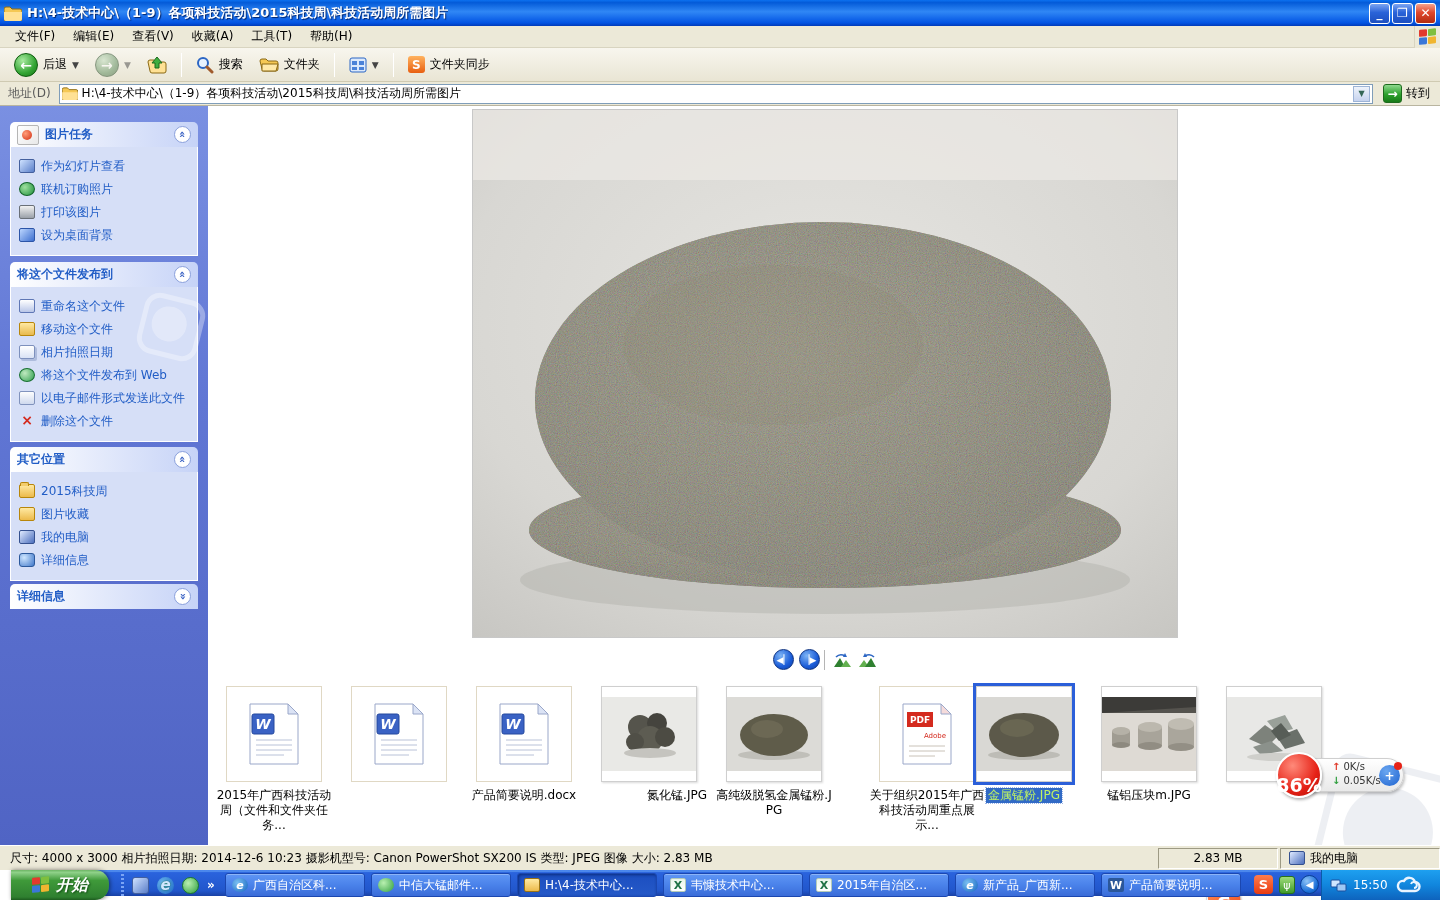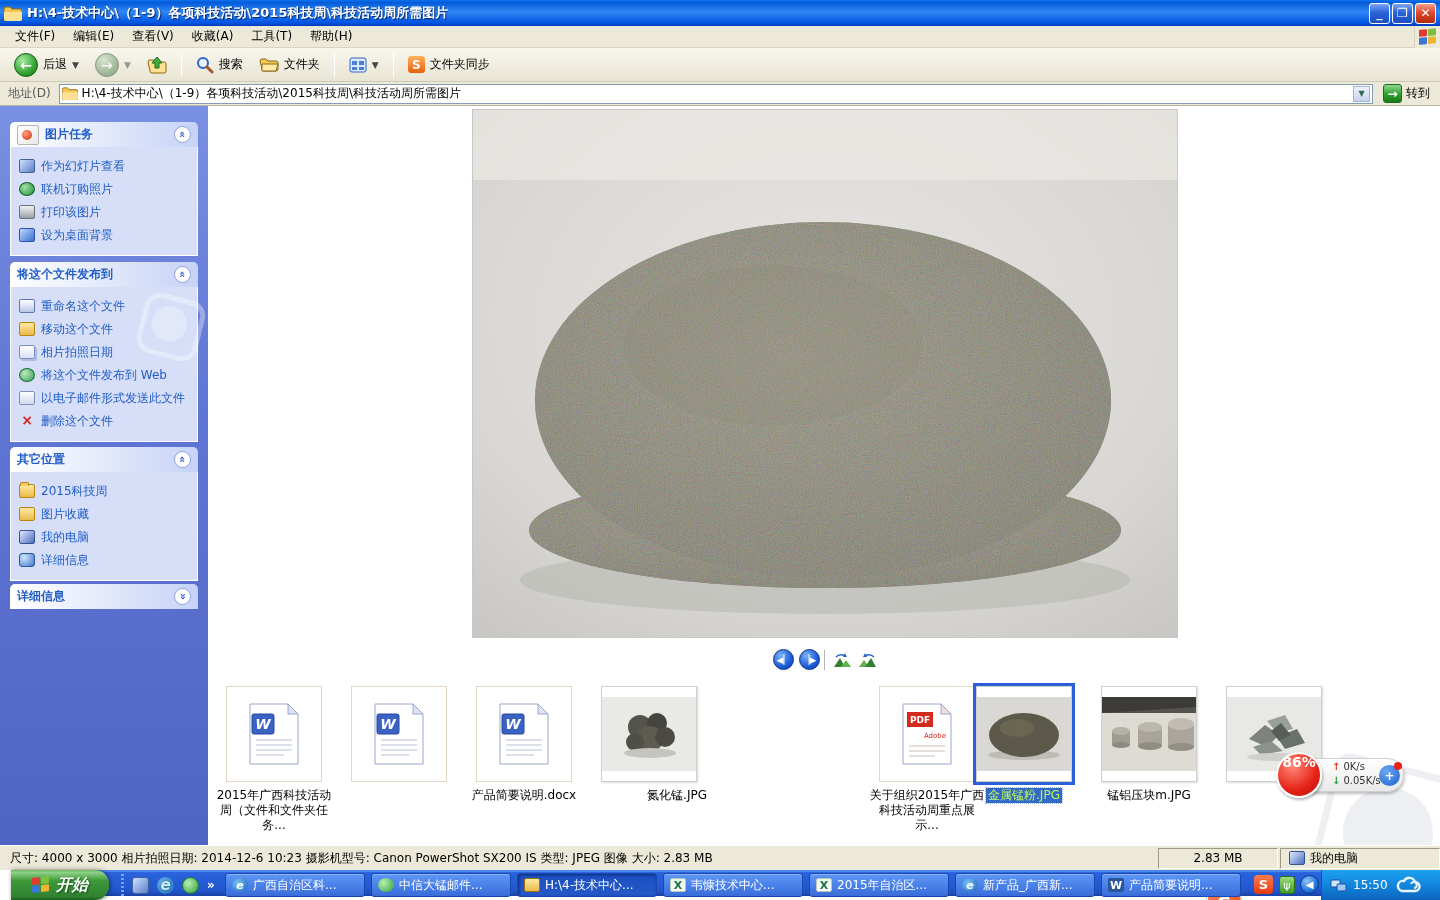--- a/index.html
+++ b/index.html
@@ -163,22 +163,22 @@
     background:linear-gradient(180deg,#9fdc7a,#3f9a2a); border:1px solid #2a7218;
     color:#fff; font-size:11px; display:flex; align-items:center; justify-content:center; }
   #clock { font-size:12px; }
 
   
   #netwidget { left:1276px; top:646px; width:132px; height:46px; }
   #nw-pill { position:absolute; left:16px; top:6px; width:112px; height:34px; border-radius:17px;
     background:linear-gradient(180deg,#ffffff,#e9e9e9); border:1px solid #cfcfcf; box-shadow:1px 2px 3px rgba(0,0,0,.25); }
   #nw-ball { position:absolute; left:0px; top:0px; width:46px; height:46px; border-radius:50%;
     background:radial-gradient(circle at 35% 28%,#ff8a7a,#e62217 60%,#b50f06); border:2px solid #fff;
-    box-shadow:1px 2px 3px rgba(0,0,0,.3); color:#fff; font-size:14px; font-weight:bold;
-    display:flex; align-items:flex-start; justify-content:center; }
+    box-shadow:1px 2px 3px rgba(0,0,0,.3); color:#fff; font-size:19px; font-weight:bold;
+    display:flex; align-items:flex-end; justify-content:center; }
   .nw-row { position:absolute; left:56px; width:58px; font-size:10px; color:#333; display:flex; gap:3px; align-items:center; }
   #nw-up { top:9px; } #nw-down { top:23px; }
   .arrow-up { color:#e03a2a; font-weight:bold; } .arrow-down { color:#2e9e3e; font-weight:bold; }
   #nw-plus { position:absolute; left:103px; top:13px; width:21px; height:21px; border-radius:50%;
     background:radial-gradient(circle at 35% 30%,#6aa6f0,#1e63d0); color:#fff; font-weight:bold;
     display:flex; align-items:center; justify-content:center; }
   #nw-dot { position:absolute; left:118px; top:10px; width:8px; height:8px; border-radius:50%; background:#e62217; }
 
   #sogoubar { left:1206px; top:788px; width:198px; height:27px; background:#fdfdfd;
     border:1px solid #c9d6e8; border-radius:3px; box-shadow:1px 1px 3px rgba(0,0,0,.2);
@@ -511,20 +511,31 @@
             <circle cx="55" cy="26" r="10" fill="#45443e"></circle>
             <circle cx="48" cy="42" r="13" fill="#5d5c52"></circle>
             <circle cx="63" cy="40" r="10" fill="#4c4b43"></circle>
             <circle cx="33" cy="45" r="9" fill="#504f47"></circle>
             <ellipse cx="48" cy="56" rx="26" ry="5" fill="#c5c4bf"></ellipse>
           </svg>
       </div>
       <div class="tcap">氮化锰.JPG</div>
     </div>
 
+    <div class="cell" style="left:714px;">
+      <div class="tbox photo">
+        <svg width="94" height="74" viewBox="0 0 94 74">
+            <rect width="94" height="74" fill="#dcdbd7"></rect>
+            <ellipse cx="47" cy="58" rx="36" ry="5" fill="#c0bfb9"></ellipse>
+            <ellipse cx="47" cy="38" rx="34" ry="21" fill="#5f5c4a"></ellipse>
+            <ellipse cx="40" cy="32" rx="16" ry="9" fill="#74705c" opacity="0.6"></ellipse>
+          </svg>
+      </div>
+      <div class="tcap">高纯级脱氢金属锰粉.JPG</div>
+    </div>
 
     <div class="cell" style="left:839px;margin-left:28px;">
       <div class="tbox">
         <svg width="52" height="64" viewBox="0 0 52 64">
             <path d="M2 2 h38 l10 10 v50 h-48 z" fill="#fff" stroke="#9aa7c9"></path>
             <path d="M40 2 l10 10 h-10 z" fill="#f5dbdb" stroke="#9aa7c9"></path>
             <rect x="6" y="10" width="26" height="15" fill="#d42a1e"></rect>
             <text x="19" y="21" font-size="9" font-weight="bold" fill="#fff" text-anchor="middle">PDF</text>
             <text x="34" y="36" font-size="7" fill="#d42a1e" text-anchor="middle">Adobe</text>
             <g stroke="#c9c2b8">

